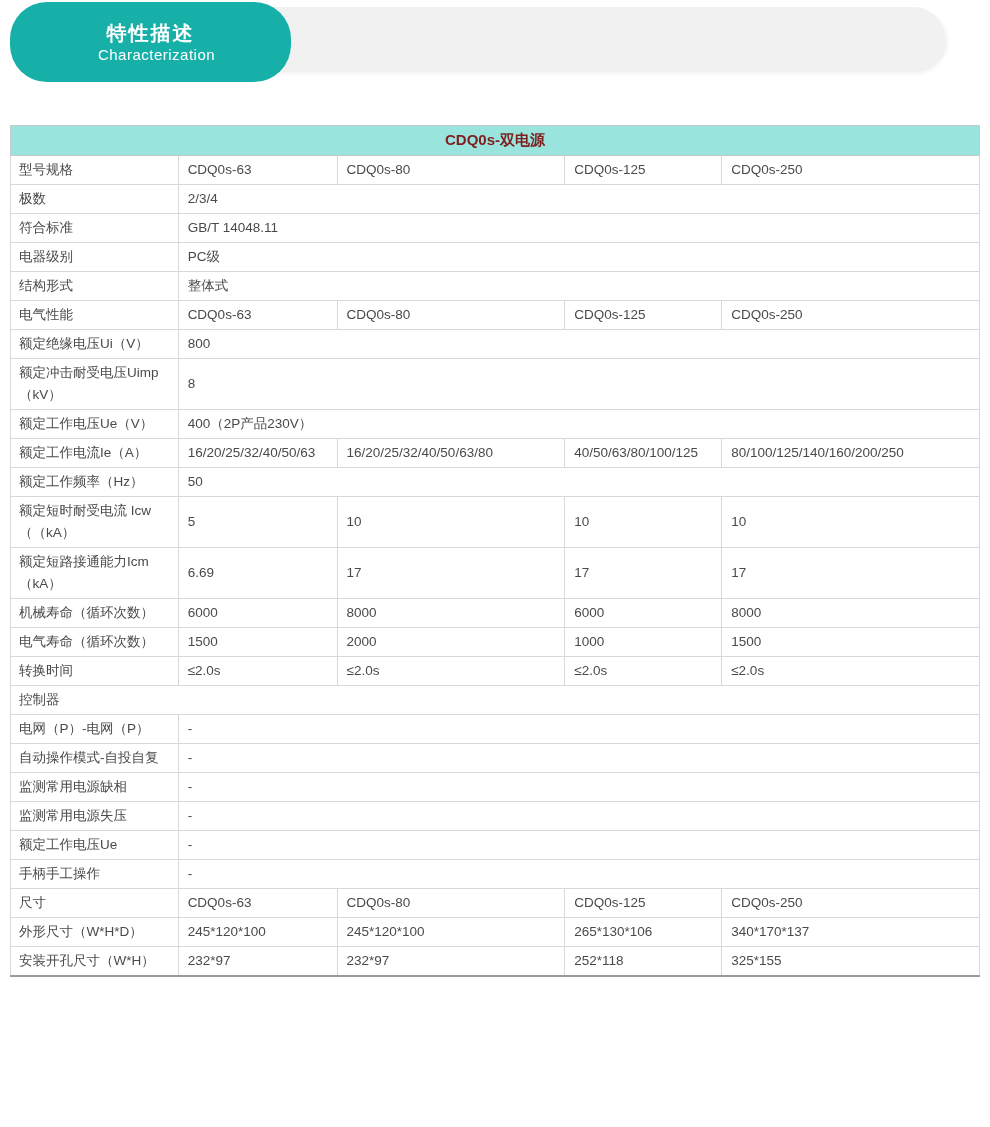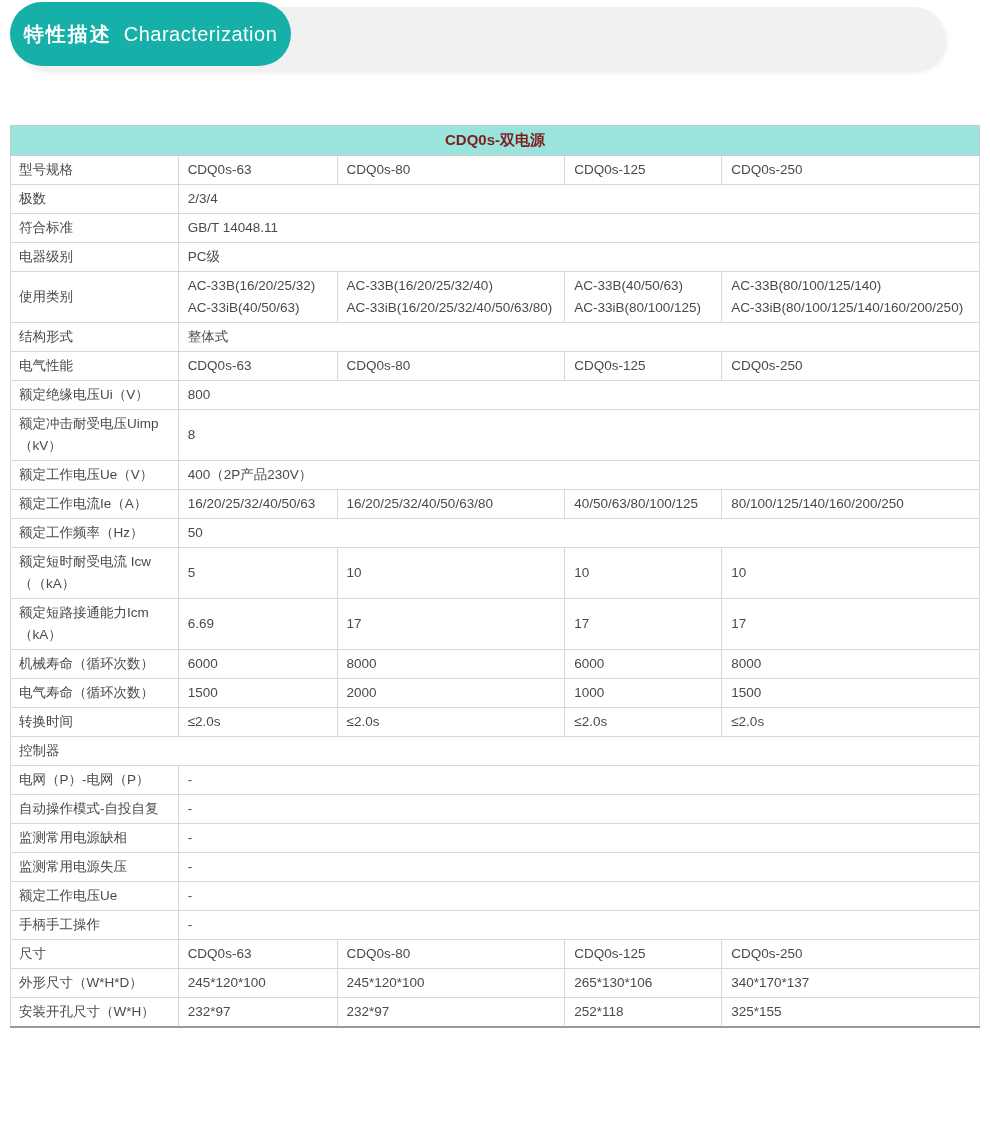--- a/index.html
+++ b/index.html
@@ -18,27 +18,27 @@
     color:var(--text);
   }
   
   .header-wrap{position:absolute;left:10px;top:0;width:935px;height:80px;}
   .header-bar{
     position:absolute;left:6px;right:0;top:7px;height:63px;
     background:var(--bar);border-radius:32px;
     box-shadow:2px 3px 4px rgba(0,0,0,0.07);
   }
   .badge{
-    position:absolute;left:0;top:2px;width:281px;height:64px;
+    position:absolute;left:0;top:2px;width:281px;height:80px;
     background:var(--teal);border-radius:37px;
-    display:flex;flex-direction:row;align-items:center;justify-content:center;
+    display:flex;flex-direction:column;align-items:center;justify-content:center;
     color:#fff;z-index:2;
   }
   .badge .t1{font-size:20px;font-weight:bold;letter-spacing:2px;line-height:24px;}
-  .badge .t2{font-size:20px;line-height:19px;letter-spacing:0.5px;margin-left:12px;}
+  .badge .t2{font-size:15px;line-height:19px;letter-spacing:0.5px;margin-left:12px;}
   
   table.spec{
     position:absolute;left:10px;top:125px;width:970px;
     border-collapse:collapse;table-layout:fixed;
     border:1px solid var(--outer);
     border-bottom:2px solid #9a9a9a;
   }
   table.spec th.band{
     background:var(--band);
     text-align:center;font-size:15px;font-weight:600;color:#7f1d1d;
@@ -92,31 +92,20 @@
       </tr>
       <tr>
         <td class="label-cell">符合标准</td>
         <td colspan="4">GB/T 14048.11</td>
       </tr>
       <tr>
         <td class="label-cell">电器级别</td>
         <td colspan="4">PC级</td>
       </tr>
       <tr>
-        <td class="label-cell">使用类别</td>
-        <td>AC-33B(16/20/25/32)
-AC-33iB(40/50/63)</td>
-        <td>AC-33B(16/20/25/32/40)
-AC-33iB(16/20/25/32/40/50/63/80)</td>
-        <td>AC-33B(40/50/63)
-AC-33iB(80/100/125)</td>
-        <td>AC-33B(80/100/125/140)
-AC-33iB(80/100/125/140/160/200/250)</td>
-      </tr>
-      <tr>
         <td class="label-cell">结构形式</td>
         <td colspan="4">整体式</td>
       </tr>
       <tr>
         <td class="label-cell">电气性能</td>
         <td>CDQ0s-63</td>
         <td>CDQ0s-80</td>
         <td>CDQ0s-125</td>
         <td>CDQ0s-250</td>
       </tr>

